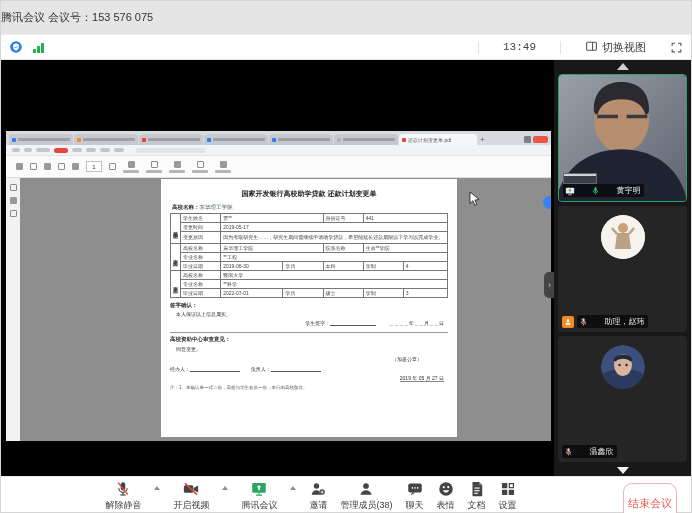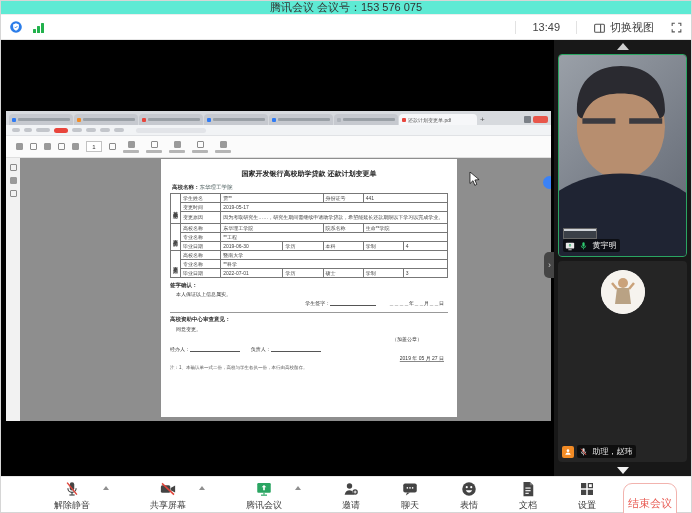--- a/index.html
+++ b/index.html
@@ -2,32 +2,32 @@
 <html><head>
 <meta charset="utf-8">
 <style>
   * { margin:0; padding:0; box-sizing:border-box; }
   html,body { width:692px; height:513px; overflow:hidden; background:#fff;
               font-family:"Liberation Sans", sans-serif; }
   .app { width:692px; height:513px; display:flex; flex-direction:column;
          border:1px solid #d6d6d6; position:relative; }
 
   
-  .titlebar { height:14px; background:#5eead4; border-bottom:1px solid #ededed;
-              display:flex; align-items:center; justify-content:center;
+  .titlebar { height:34px; background:#e5e5e5; border-bottom:1px solid #ededed;
+              display:flex; align-items:center; justify-content:flex-start;
               font-size:11px; color:#333; }
 
   
   .header { height:25px; background:#ffffff; border-bottom:1px solid #e6e6e6;
             display:flex; align-items:center; padding:0 8px; }
   .header .left { display:flex; align-items:center; gap:10px; }
-  .header .right { margin-left:auto; display:flex; align-items:center; gap:16px; }
+  .header .right { margin-left:auto; display:flex; align-items:center; gap:24px;font-family:Liberation Mono, monospace; }
   .sep { width:1px; height:13px; background:#e2e2e2; }
   .time { font-size:11px; color:#444; }
-  .switch-view { display:flex; align-items:flex-end; gap:4px; font-size:11px; color:#3c3c3c; cursor:pointer; }
+  .switch-view { display:flex; align-items:flex-start; gap:4px; font-size:11px; color:#3c3c3c; cursor:pointer; }
   .netbars { display:flex; align-items:flex-end; gap:1.5px; height:11px; }
   .netbars i { width:2.5px; background:#22b14c; border-radius:0.5px; display:block; }
 
   
   .content { flex:1; display:flex; min-height:0; }
   .main { width:555px; background:#000; position:relative; overflow:hidden; }
 
   
   .browser { position:absolute; left:5px; top:71px; width:545px; height:310px;
              background:#e4e6e9; overflow:hidden; filter:blur(0.3px);
@@ -103,34 +103,34 @@
   .tri-up { width:0; height:0; border-left:6px solid transparent; border-right:6px solid transparent;
             border-bottom:7px solid #cfcfcf; }
   .tri-down { width:0; height:0; border-left:6px solid transparent; border-right:6px solid transparent;
               border-top:7px solid #f2f2f2; }
   .tile { flex:1; margin:2px 4px; background:#252525; border-radius:4px; position:relative; overflow:hidden; }
   .tile.speaking { border:1px solid #2aa562; }
   .video-feed { position:absolute; inset:0; background:linear-gradient(135deg,#9aa0a8,#767c86 60%,#5f6570); }
   .avatar { position:absolute; left:50%; top:9px; transform:translateX(-50%);
             width:44px; height:44px; border-radius:50%; overflow:hidden; }
   .namechip { position:absolute; left:4px; bottom:4px; display:flex; align-items:center; gap:3px; }
-  .chip { display:flex; align-items:center; gap:4px; background:rgba(0,0,0,0.6);
+  .chip { display:flex; align-items:center; gap:16px; background:rgba(0,0,0,0.6);
           border-radius:2px; padding:1px 4px 1px 2px; }
   .chip .pname { font-size:8px; color:#e8e8e8; white-space:nowrap; }
   .hostbadge { width:12px; height:12px; background:#f28b25; border-radius:2px;
                display:flex; align-items:center; justify-content:center; }
   .minithumb { position:absolute; left:4px; bottom:17px; width:34px; height:11px;
                background:linear-gradient(#cfd3d8 20%, #3a3f47 20%); border:0.5px solid #666; }
 
   
   .bottombar { height:36px; background:#ffffff; border-top:1px solid #e8e8e8;
                position:relative; display:flex; align-items:center; }
   .tools { position:absolute; left:55px; right:125px; top:3px; display:flex;
            justify-content:center; align-items:flex-start; gap:13px; }
-  .tool { display:flex; flex-direction:column; align-items:center; gap:1px; cursor:pointer;margin-left:28px; }
+  .tool { display:flex; flex-direction:column; align-items:center; gap:1px; cursor:pointer; }
   .tool .tlabel { font-size:9px; color:#3c3c3c; white-space:nowrap; }
   .caret { width:0; height:0; border-left:3.5px solid transparent; border-right:3.5px solid transparent;
            border-bottom:4.5px solid #8f8f8f; margin-top:6px; cursor:pointer; }
   .endbtn { position:absolute; right:14px; top:6px; height:40px; padding:0 4px;
             background:#fff; border:1px solid #f2b3ae; border-radius:9px;
             color:#e85951; font-size:11px; display:flex; align-items:center; cursor:pointer; }
 </style>
 </head>
 <body>
 
@@ -421,20 +421,43 @@
               <line x1="12" y1="17" x2="12" y2="21" stroke="#d6d6d6" stroke-width="2"></line>
               <line x1="5" y1="3" x2="19" y2="20" stroke="#e0443a" stroke-width="2.4"></line>
             </svg>
             <span class="pname">助理，赵玮</span>
           </span>
         </div>
       </div>
 
 
 
+      <div class="tile">
+        <div class="avatar">
+          <svg width="44" height="44" viewBox="0 0 44 44">
+            <circle cx="22" cy="22" r="22" fill="#3c4f7d"></circle>
+            <path d="M0 30c10-8 34-8 44 0v14H0z" fill="#2b3a5e"></path>
+            <ellipse cx="22" cy="20" rx="9" ry="11" fill="#d8b49c"></ellipse>
+            <path d="M13 14c2-6 16-6 18 0 1 2-1 3-2 2-4-3-10-3-14 0-1 1-3 0-2-2z" fill="#22283a"></path>
+            <circle cx="18.5" cy="20" r="1.2" fill="#22283a"></circle>
+            <circle cx="25.5" cy="20" r="1.2" fill="#22283a"></circle>
+          </svg>
+        </div>
+        <div class="namechip">
+          <span class="chip">
+            <svg width="9" height="10" viewBox="0 0 24 24">
+              <rect x="9" y="2" width="6" height="12" rx="3" fill="#d6d6d6"></rect>
+              <path d="M6 11a6 6 0 0 0 12 0" fill="none" stroke="#d6d6d6" stroke-width="2"></path>
+              <line x1="12" y1="17" x2="12" y2="21" stroke="#d6d6d6" stroke-width="2"></line>
+              <line x1="5" y1="3" x2="19" y2="20" stroke="#e0443a" stroke-width="2.4"></line>
+            </svg>
+            <span class="pname">温鑫欣</span>
+          </span>
+        </div>
+      </div>
 
       <div class="scrollbtn">
           <span class="tri-down"></span>
         </div>
     </div>
   </div>
 
   <div class="bottombar">
     <div class="tools">
       <div class="tool">
@@ -448,21 +471,21 @@
         <span class="tlabel">解除静音</span>
       </div>
       <span class="caret"></span>
 
       <div class="tool">
         <svg width="18" height="18" viewBox="0 0 24 24">
           <rect x="2.5" y="7" width="12.5" height="10" rx="2" fill="#444"></rect>
           <path d="M15.5 10.5l6-3.2v9.4l-6-3.2z" fill="#444"></path>
           <line x1="4" y1="4.5" x2="20" y2="19.5" stroke="#e0443a" stroke-width="2"></line>
         </svg>
-        <span class="tlabel">共享屏幕</span>
+        <span class="tlabel">开启视频</span>
       </div>
       <span class="caret"></span>
 
       <div class="tool">
         <svg width="18" height="18" viewBox="0 0 24 24">
           <rect x="3" y="4" width="18" height="13" rx="1.5" fill="#2aa562"></rect>
           <path d="M12 6.5l3.2 3.2h-2.1v4h-2.2v-4H8.8z" fill="#fff"></path>
           <line x1="12" y1="17" x2="12" y2="19.5" stroke="#2aa562" stroke-width="1.6"></line>
           <line x1="8" y1="20.2" x2="16" y2="20.2" stroke="#2aa562" stroke-width="1.6"></line>
         </svg>
@@ -473,20 +496,27 @@
       <div class="tool">
         <svg width="18" height="18" viewBox="0 0 24 24">
           <circle cx="10" cy="8" r="3.6" fill="#444"></circle>
           <path d="M3.5 19.5c.9-3.8 3.4-5.7 6.5-5.7 1.4 0 2.7.4 3.8 1.1a4.8 4.8 0 0 0 2.7 4.6z" fill="#444"></path>
           <circle cx="17.5" cy="16" r="3.6" fill="#444"></circle>
           <path d="M17.5 14v4M15.5 16h4" stroke="#fff" stroke-width="1.2"></path>
         </svg>
         <span class="tlabel">邀请</span>
       </div>
 
+      <div class="tool">
+        <svg width="18" height="18" viewBox="0 0 24 24">
+          <circle cx="12" cy="8" r="3.8" fill="#444"></circle>
+          <path d="M4.5 19.5c1-4 4-6 7.5-6s6.5 2 7.5 6z" fill="#444"></path>
+        </svg>
+        <span class="tlabel">管理成员(38)</span>
+      </div>
 
       <div class="tool">
         <svg width="18" height="18" viewBox="0 0 24 24">
           <rect x="3" y="4.5" width="18" height="12" rx="2.5" fill="#444"></rect>
           <path d="M8 16.5l-1.5 4L12 16.5z" fill="#444"></path>
           <circle cx="8.5" cy="10.5" r="1.1" fill="#fff"></circle>
           <circle cx="12" cy="10.5" r="1.1" fill="#fff"></circle>
           <circle cx="15.5" cy="10.5" r="1.1" fill="#fff"></circle>
         </svg>
         <span class="tlabel">聊天</span>

